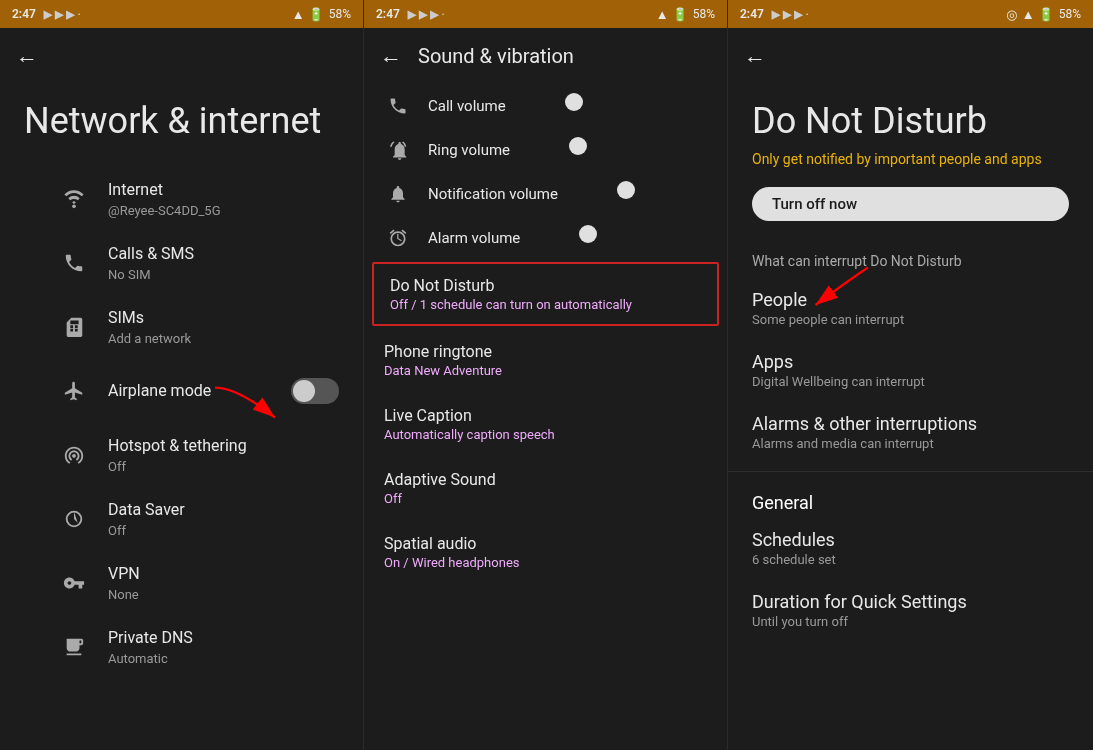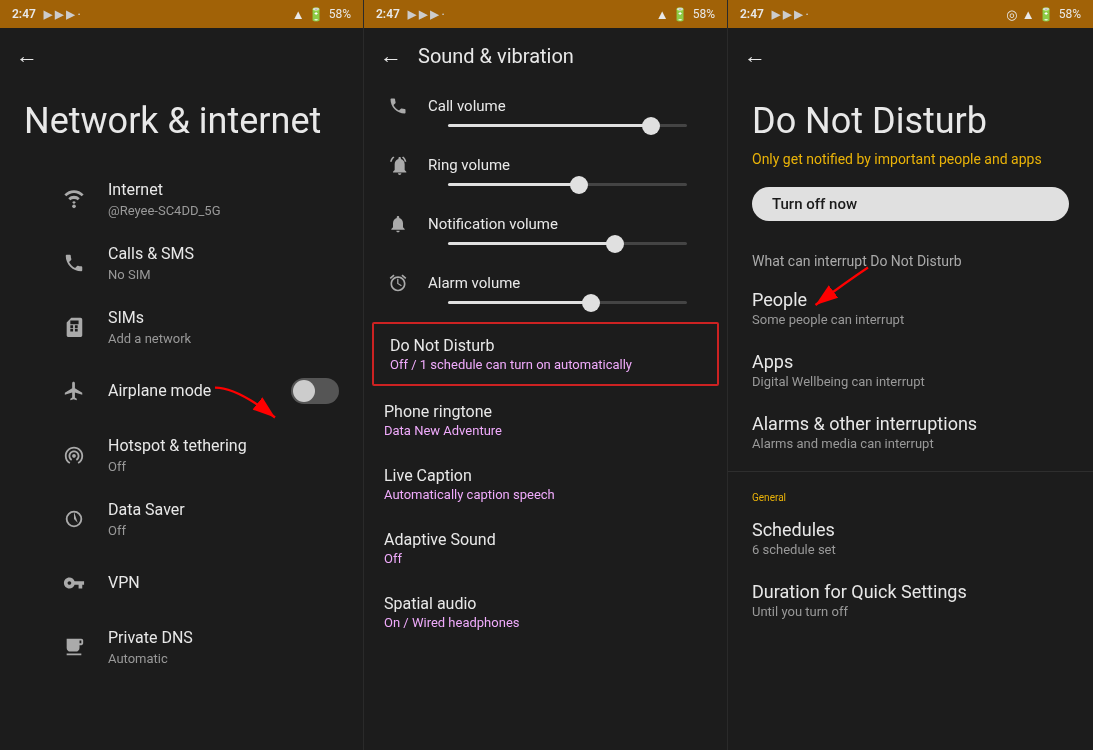--- a/index.html
+++ b/index.html
@@ -168,21 +168,21 @@
     
     .sound-list {
       flex: 1;
       overflow: hidden;
       padding: 0;
     }
 
     .volume-item {
       padding: 12px 20px 12px 20px;
       display: flex;
-      flex-direction: column;
+      flex-direction: row;
       gap: 4px;
     }
 
     .volume-item-row {
       display: flex;
       align-items: center;
       gap: 16px;
     }
 
     .volume-icon {
@@ -303,22 +303,22 @@
       margin-top: 2px;
     }
 
     .divider {
       height: 1px;
       background: #2e2e2e;
       margin: 8px 0;
     }
 
     .general-label {
-      font-size: 10px;
-      color: #eab308;
+      font-size: 18px;
+      color: #ffffff;
       padding: 12px 24px 4px 24px;
     }
 
     .red-arrow-left {
       position: absolute;
       top: 380px;
       left: 200px;
       width: 120px;
       height: 60px;
       pointer-events: none;
@@ -447,20 +447,21 @@
     </li>
 
     <li class="settings-item">
       <div class="settings-item-icon">
         <svg width="22" height="22" viewBox="0 0 24 24" fill="#aaa">
           <path d="M12.65 10C11.83 7.67 9.61 6 7 6c-3.31 0-6 2.69-6 6s2.69 6 6 6c2.61 0 4.83-1.67 5.65-4H17v4h4v-4h2v-4H12.65zM7 14c-1.1 0-2-.9-2-2s.9-2 2-2 2 .9 2 2-.9 2-2 2z"></path>
         </svg>
       </div>
       <div class="settings-item-text">
         <div class="settings-item-title">VPN</div>
+        <div class="settings-item-subtitle">None</div>
       </div>
     </li>
 
     <li class="settings-item">
       <div class="settings-item-icon">
         <svg width="22" height="22" viewBox="0 0 24 24" fill="#aaa">
           <path d="M20 3H4v10c0 2.21 1.79 4 4 4h6c2.21 0 4-1.79 4-4v-3h2c1.11 0 2-.89 2-2V5c0-1.11-.89-2-2-2zm0 5h-2V5h2v3zM4 19h16v2H4z"></path>
         </svg>
       </div>
       <div class="settings-item-text">

